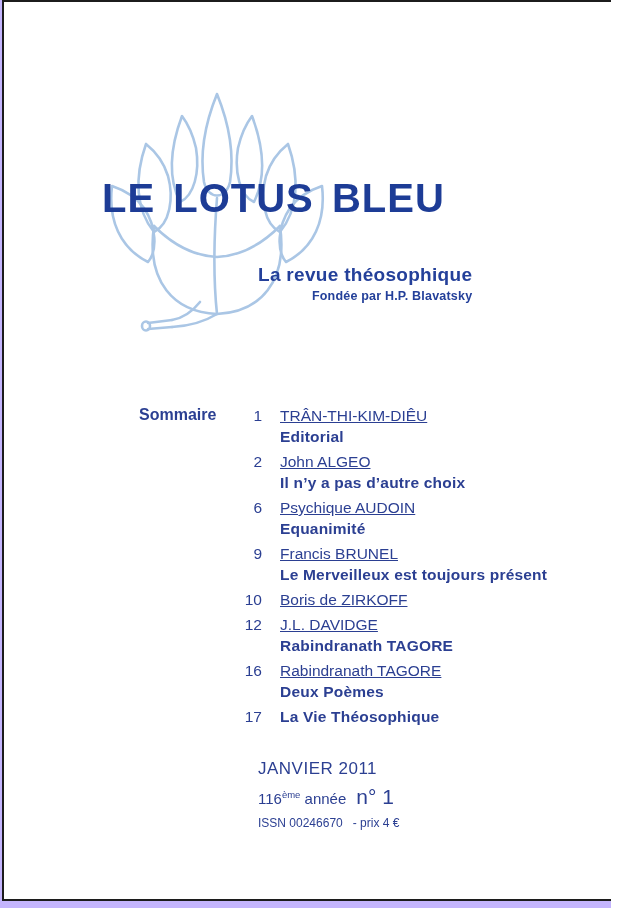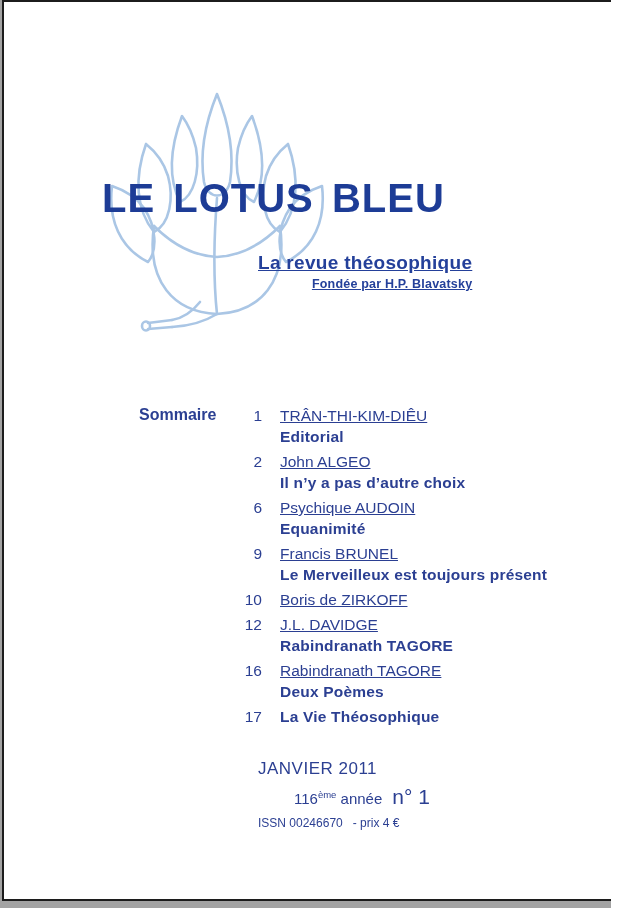--- a/index.html
+++ b/index.html
@@ -6,21 +6,21 @@
   html, body {
     margin: 0;
     padding: 0;
     background: #ffffff;
     font-family: "Liberation Sans", sans-serif;
   }
   .canvas {
     position: relative;
     width: 611px;
     height: 908px;
-    background: #a3a3a3;
+    background: #c4b5fd;
     overflow: hidden;
   }
   .scan-frame {
     position: absolute;
     left: 2px;
     top: 0px;
     width: 638px;
     height: 901px;
     border: 2px solid #1c1c1c;
     box-sizing: border-box;
@@ -40,23 +40,22 @@
     font-size: 40px;
     font-weight: bold;
     letter-spacing: 1px;
     word-spacing: 6px;
     color: #1d3c96;
     white-space: nowrap;
   }
   .subtitle-block {
     position: absolute;
     left: 258px;
-    top: 252px;
+    top: 264px;
     color: #24409a;
-    text-decoration: underline;
   }
   .subtitle {
     font-size: 19px;
     font-weight: bold;
     letter-spacing: 0.3px;
     white-space: nowrap;
   }
   .founder-line {
     font-size: 12.5px;
     font-weight: bold;
@@ -113,21 +112,20 @@
   }
   .month-year {
     font-size: 17px;
     letter-spacing: 0.5px;
     white-space: nowrap;
   }
   .volume-line {
     margin-top: 6px;
     font-size: 15px;
     white-space: nowrap;
-    margin-left: 36px;
   }
   .volume-line sup {
     font-size: 9.5px;
   }
   .issue-no {
     font-size: 21px;
     margin-left: 10px;
   }
   .issn-line {
     margin-top: 7px;

